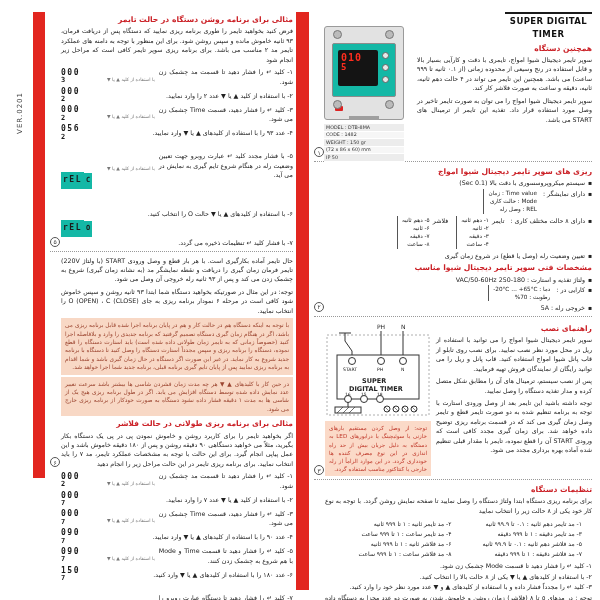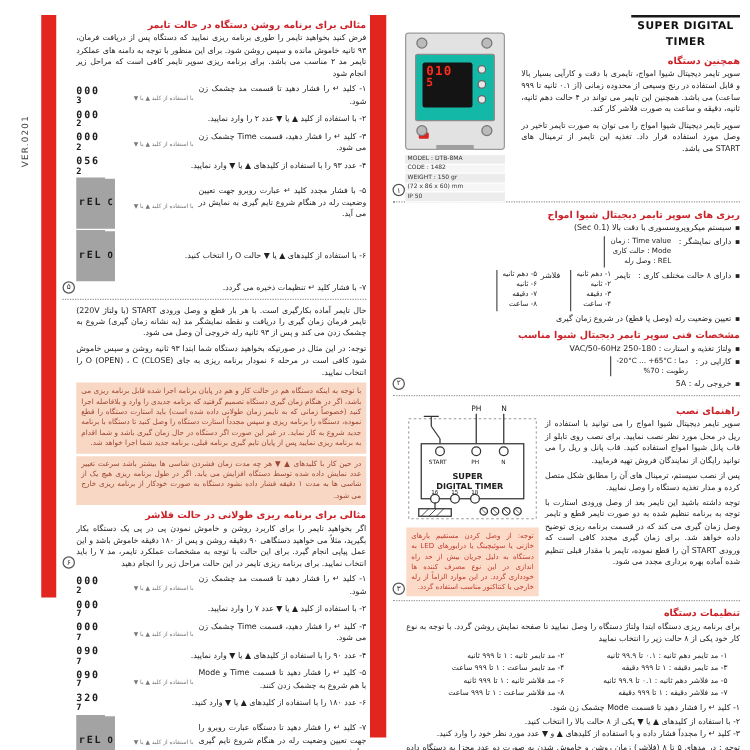--- a/index.html
+++ b/index.html
@@ -54,21 +54,21 @@
   
   .modes-grid{display:grid;grid-template-columns:1fr 1fr;column-gap:8px;row-gap:1px;padding:1px 10px 2px 4px;font-size:6px;white-space:nowrap;}
   .steps-list div{margin:1px 0;}
   
   .step-row{display:flex;align-items:center;gap:4px;margin:1.5px 0;}
   .step-text{flex:1;}
   .d-note{font-size:4.7px;color:#777;white-space:nowrap;padding-top:5px;}
   .disp{flex:0 0 42px;direction:ltr;text-align:left;font-family:"DejaVu Sans Mono",monospace;font-weight:bold;color:#1b1b1b;}
   .d-top{font-size:8px;letter-spacing:1.5px;line-height:1.05;}
   .d-bot{font-size:7px;line-height:1.05;}
-  .rel .d-top,.rel .d-bot{background:#a3a3a3;display:inline-block;padding:16px 2px;}
+  .rel .d-top,.rel .d-bot{background:#14b8a6;display:inline-block;padding:4px 2px;margin-top:30px;}
   .hibox{background:#f8d8c5;color:#9c4530;padding:3px 4px;font-size:5.8px;line-height:1.45;margin:2px 0;text-align:justify;}
 </style>
 </head>
 <body>
 
 <div class="page">
 
   <div class="redbar bar-left"></div>
   <div class="redbar bar-mid"></div>
   <div class="ver">VER.0201</div>
@@ -337,21 +337,21 @@
             <span class="step-text">۵- کلید ↵ را فشار دهید تا قسمت Time و Mode با هم شروع به چشمک زدن کنند.</span>
             <span class="d-note">با استفاده از کلید ▲ یا ▼</span>
             <span class="disp">
               <div class="d-top">090</div>
               <div class="d-bot">7</div>
             </span>
           </div>
           <div class="step-row">
             <span class="step-text">۶- عدد ۱۸۰ را با استفاده از کلیدهای ▲ یا ▼ وارد کنید.</span>
             <span class="disp">
-              <div class="d-top">320</div>
+              <div class="d-top">150</div>
               <div class="d-bot">7</div>
             </span>
           </div>
           <div class="step-row">
             <span class="step-text">۷- کلید ↵ را فشار دهید تا دستگاه عبارت روبرو را جهت تعیین وضعیت رله در هنگام شروع تایم گیری نمایش دهد.</span>
             <span class="d-note">با استفاده از کلید ▲ یا ▼</span>
             <span class="disp rel"><div class="d-top">rEL</div><div class="d-bot">O</div></span>
           </div>
           <div class="step-row">
             <span class="step-text">۸- با استفاده از کلیدهای ▲ یا ▼ حالت C (CLOSE) را انتخاب کنید.</span>

